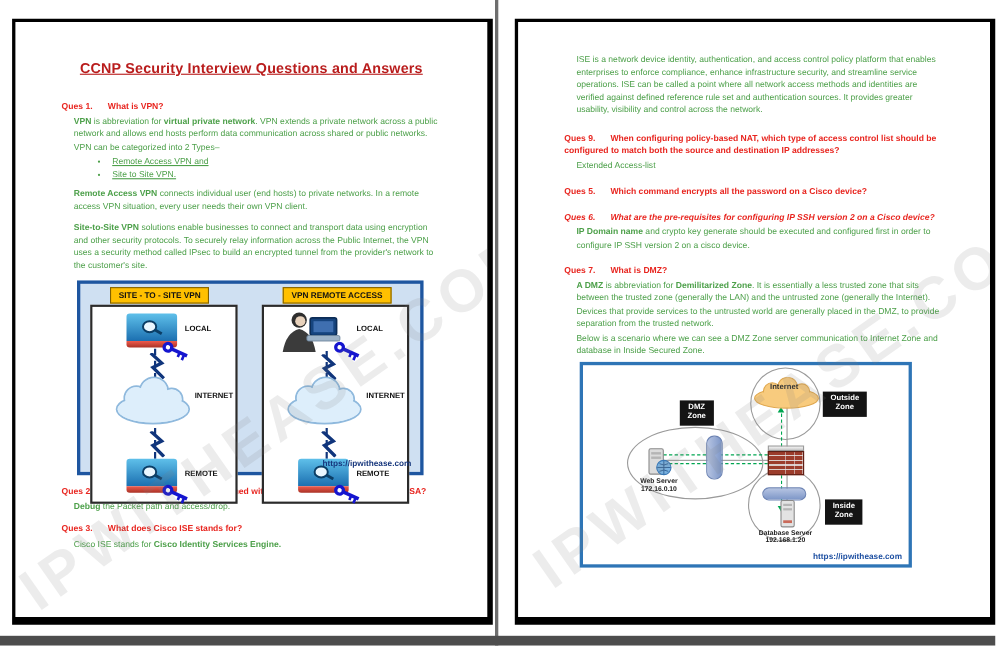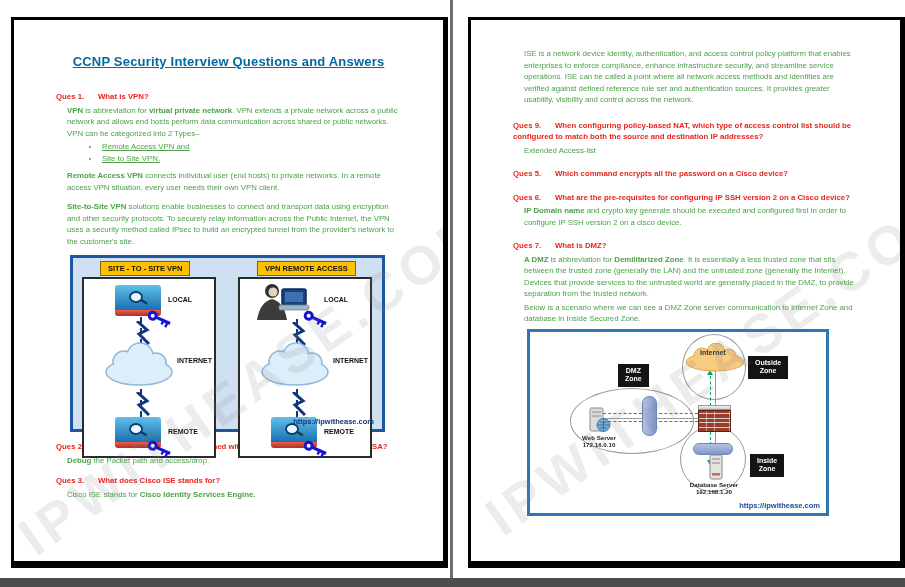--- a/index.html
+++ b/index.html
@@ -10,21 +10,21 @@
           border:3px solid #000; border-right-width:5px; border-bottom-width:7px; overflow:hidden; }
   #page-left  { left:11px; }
   #page-right { left:468px; }
   .divider { position:absolute; left:450px; top:0; width:3px; height:587px; background:#6e6e6e; }
   .bottombar { position:absolute; left:0; top:578px; width:905px; height:9px; background:#4d4d4d; }
 
   .wm { position:absolute; font-weight:bold; font-size:54px; letter-spacing:6px;
         color:rgba(130,130,130,0.15); transform:rotate(-35deg); white-space:nowrap; pointer-events:none; z-index:5; }
 
   .doc-title { margin-top:34px; text-align:center; font-size:13px; font-weight:bold;
-               text-decoration:underline; color:#0369a1; letter-spacing:0.2px; }
+               text-decoration:underline; color:#b91c1c; letter-spacing:0.2px; }
 
   .ques { margin:9px 30px 2px 42px; color:#e8251f; font-weight:bold; font-size:7.8px; line-height:11.5px; }
   .qnum { display:inline-block; width:42px; }
   .ans  { margin:0 44px 2px 53px; color:#4da04a; font-size:7.8px; line-height:11.5px; }
   .ans.gap { margin-bottom:8px; }
   ul.greenlist { margin:0 44px 6px 86px; color:#4da04a; font-size:7.8px; line-height:11.5px; list-style:disc; }
   ul.greenlist li { padding-left:2px;text-decoration:underline; }
 
   
   .vpn-diagram { position:relative; width:315px; height:177px; margin:6px 0 8px 56px;
@@ -235,21 +235,21 @@
 
   <div class="ques" style="margin-top:14px;">
     <span class="qnum">Ques 9.</span><span>When configuring policy-based NAT, which type of access control list should be configured to match both the source and destination IP addresses?</span>
   </div>
   <div class="ans" style="font-weight:normal;">Extended Access-list</div>
 
   <div class="ques" style="margin-top:12px;">
     <span class="qnum">Ques 5.</span><span>Which command encrypts all the password on a Cisco device?</span>
   </div>
 
-  <div class="ques" style="margin-top:12px;">
+  <div class="ques" style="margin-top:12px;font-style:italic;">
     <span class="qnum">Ques 6.</span><span>What are the pre-requisites for configuring IP SSH version 2 on a Cisco device?</span>
   </div>
   <div class="ans"><span style="font-weight: bold;">IP Domain name</span><span> and crypto key generate should be executed and configured first in order to configure IP SSH version 2 on a cisco device.</span></div>
 
   <div class="ques" style="margin-top:12px;">
     <span class="qnum">Ques 7.</span><span>What is DMZ?</span>
   </div>
   <div class="ans"><span style="font-weight: bold;">A DMZ</span><span> is abbreviation for </span><span style="font-weight: bold;">Demilitarized Zone</span><span>. It is essentially a less trusted zone that sits between the trusted zone (generally the LAN) and the untrusted zone (generally the Internet). Devices that provide services to the untrusted world are generally placed in the DMZ, to provide separation from the trusted network.</span></div>
   <div class="ans">Below is a scenario where we can see a DMZ Zone server communication to Internet Zone and database in Inside Secured Zone.</div>
 

